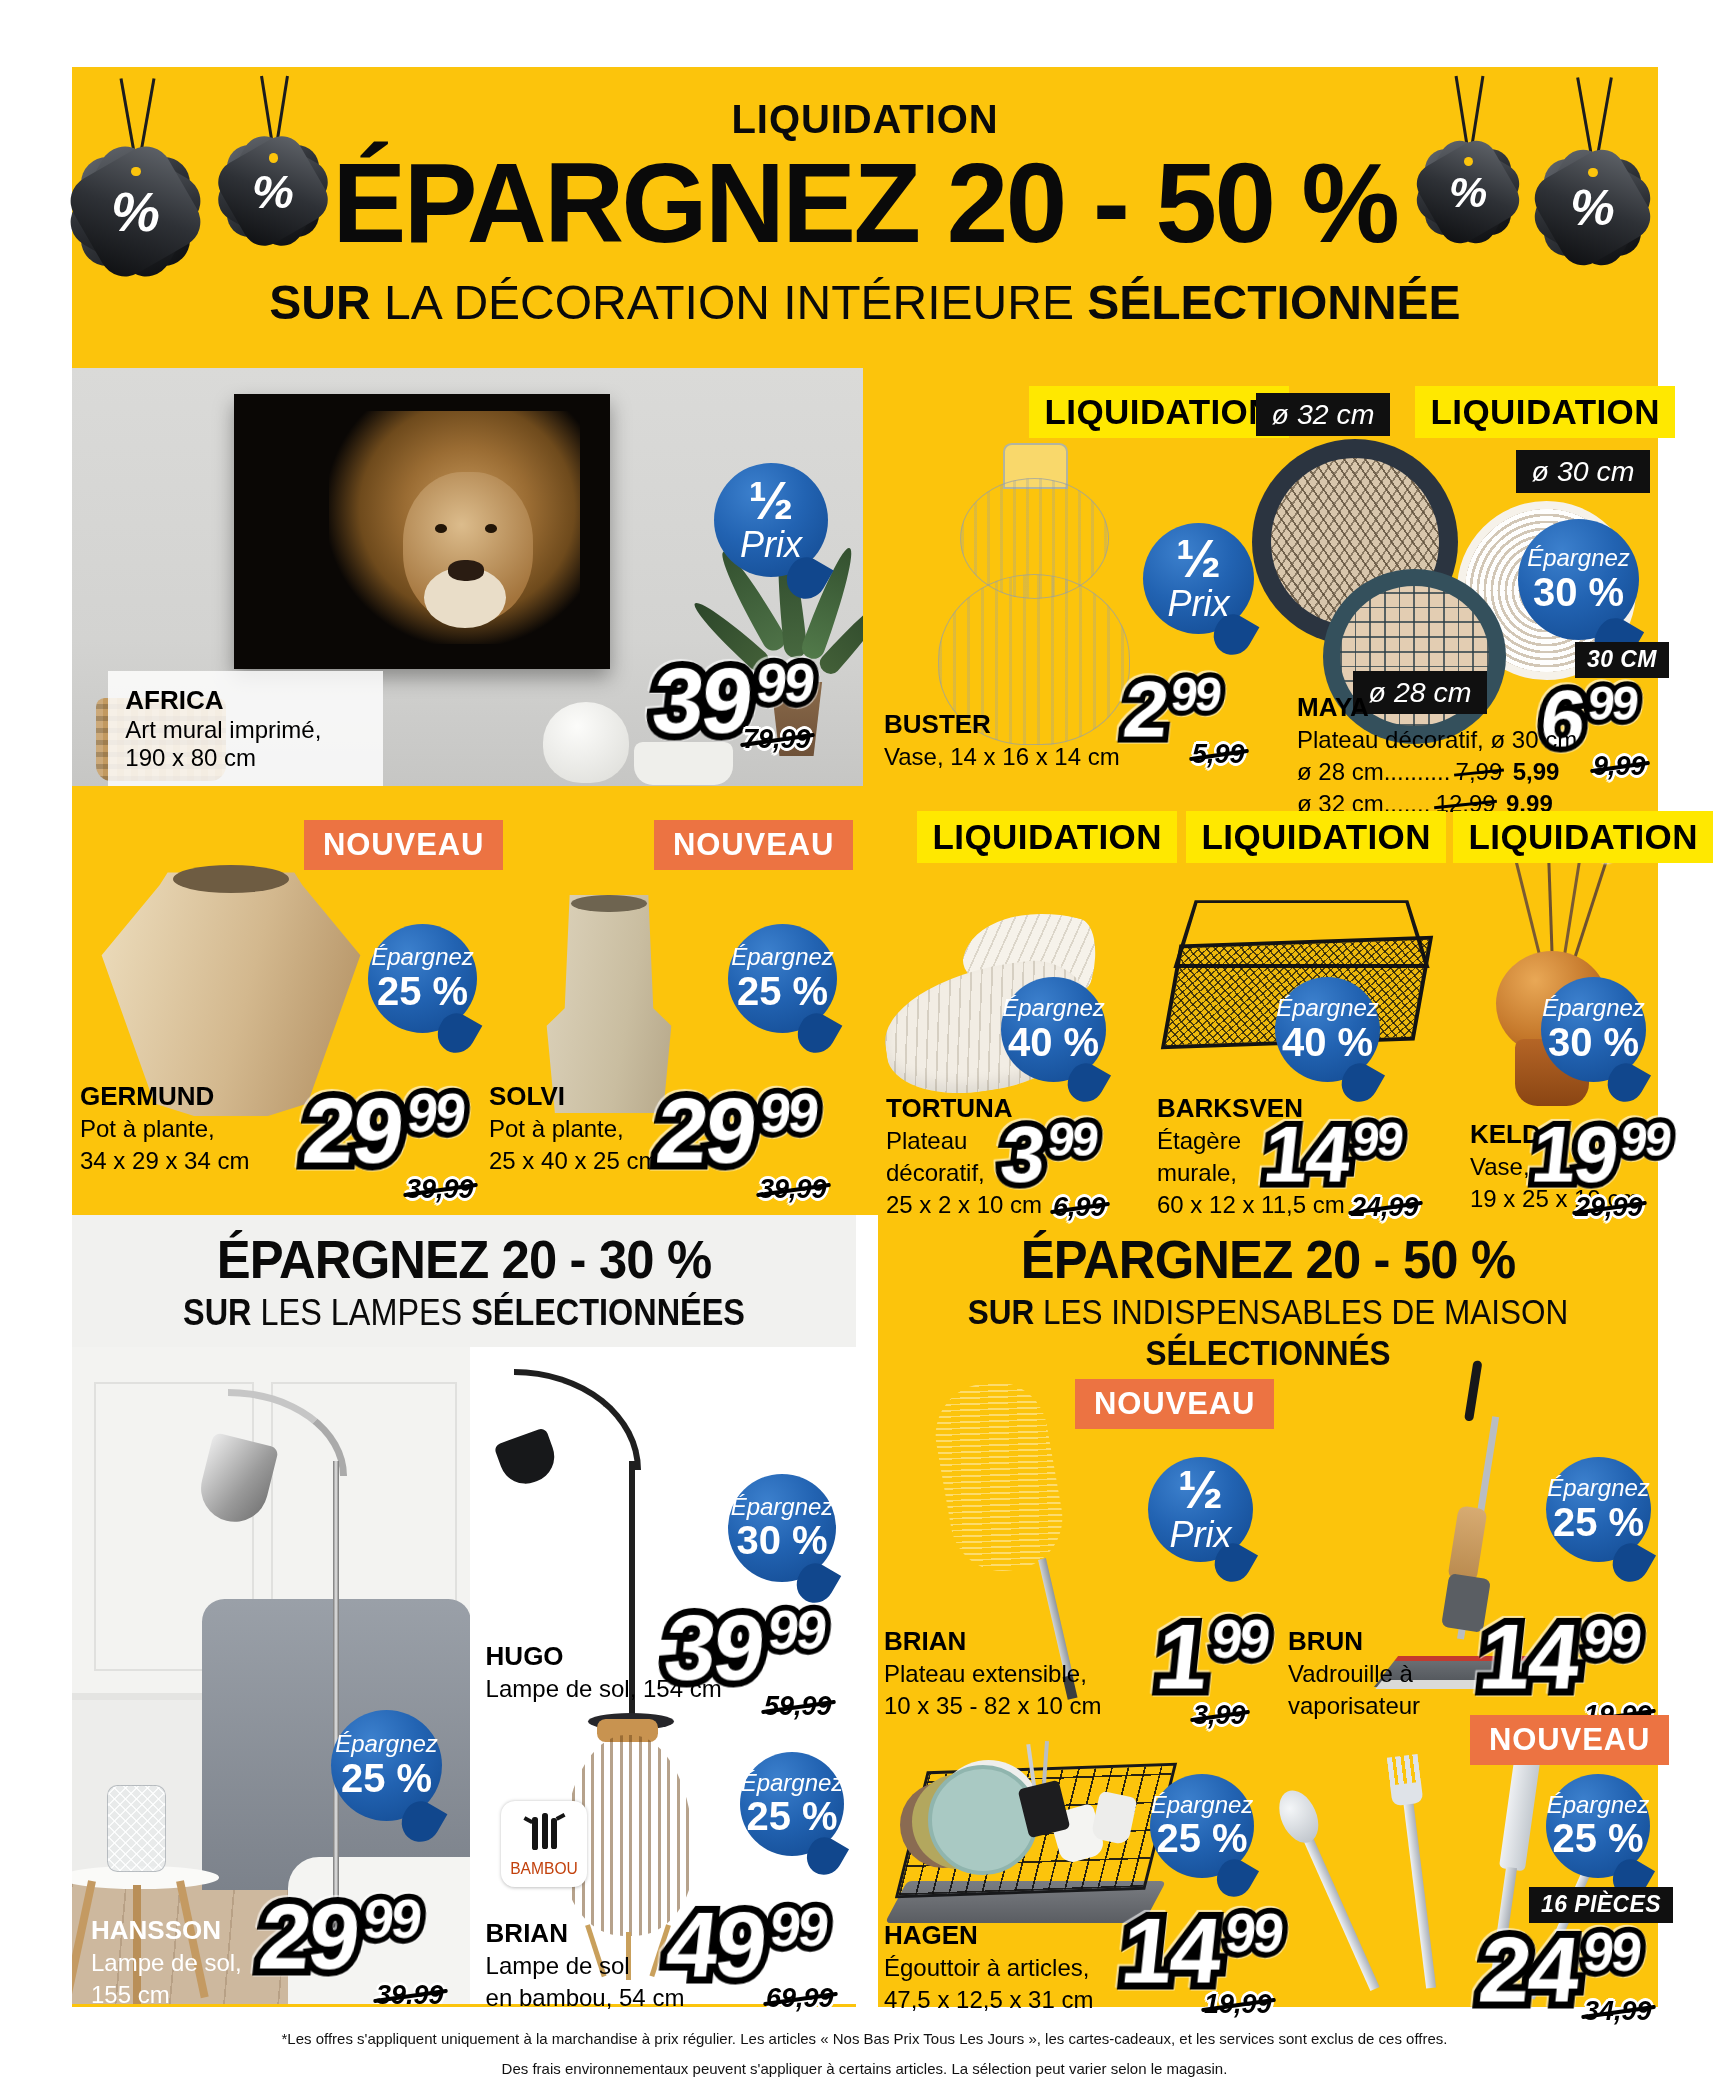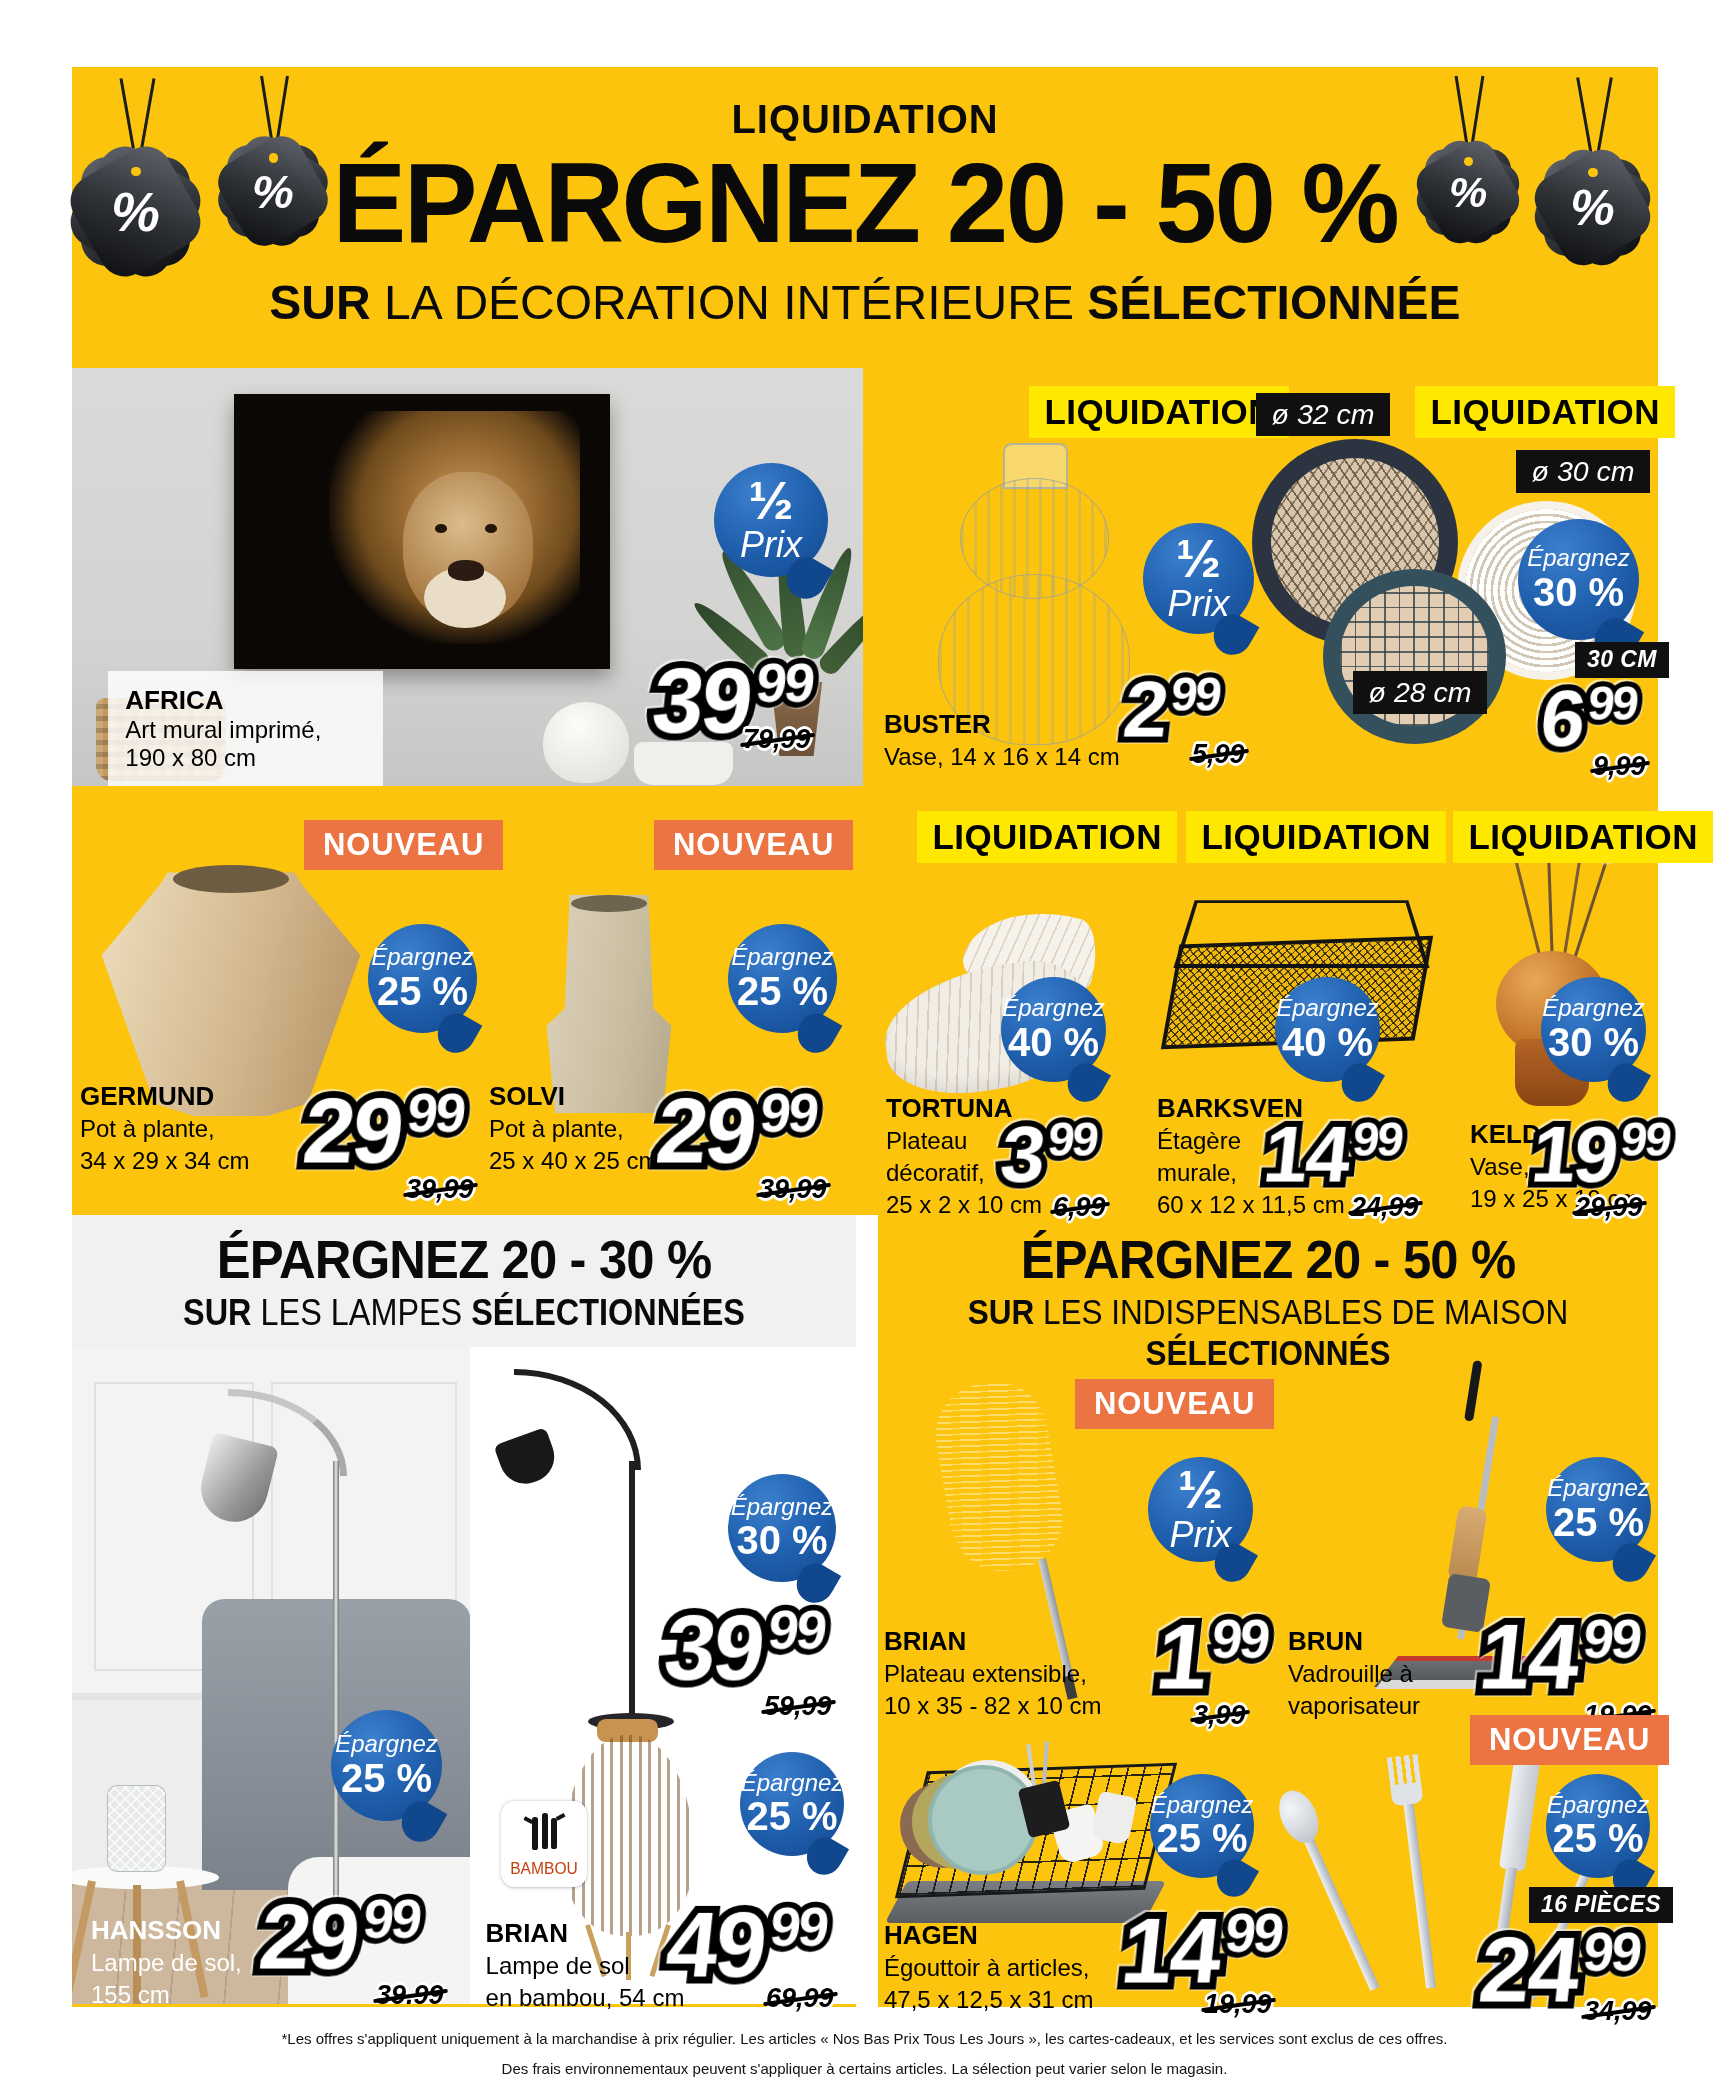--- a/index.html
+++ b/index.html
@@ -195,20 +195,26 @@
 
   <div class="plabel" style="left:884px;top:707px">
     <div class="pname">BUSTER</div>
     <div class="pdesc">Vase, 14 x 16 x 14 cm</div>
   </div>
   <div class="price pr-md" style="left:1124px;top:664px">
     <span class="pi" data-text="2">2</span><span class="pc" data-text="99">99</span>
   </div>
   <div class="old halo" style="left:1192px;top:739px">5,99</div>
 
+  <div class="plabel" style="left:1297px;top:690px">
+    <div class="pname">MAYA</div>
+    <div class="pdesc">Plateau décoratif, ø 30 cm</div>
+    <div class="mrow"><span>ø 28 cm</span><span>..........</span><span class="mold">7,99</span><span class="mnew">5,99</span></div>
+    <div class="mrow"><span>ø 32 cm</span><span>.......</span><span class="mold">12,99</span><span class="mnew">9,99</span></div>
+  </div>
   <div class="badge b-mini" style="left:1575px;top:642px">30 CM</div>
   <div class="price pr-md" style="left:1541px;top:673px">
     <span class="pi" data-text="6">6</span><span class="pc" data-text="99">99</span>
   </div>
   <div class="old halo" style="left:1593px;top:751px">9,99</div>
 
   <div class="badge b-new" style="left:304px;top:820px">NOUVEAU</div>
   <div class="badge b-new" style="left:654px;top:820px">NOUVEAU</div>
 
   <div style="position:absolute;left:99px;top:865px;width:264px;height:251px">
@@ -364,20 +370,24 @@
       <i class="abs" style="left:83px;top:344px;width:86px;height:17.3px;border-radius:50%;background:#26262a"></i>
     </div>
     <div class="bubble" style="left:258px;top:127px;width:108px;height:108px">
       <span class="bt">Épargnez</span>
         <span class="bb">30 %</span>
     </div>
     <div class="price pr-lg" style="left:195px;top:249px">
       <span class="pi" data-text="39">39</span><span class="pc" data-text="99">99</span>
     </div>
     <div class="old halo" style="left:294px;top:344px">59,99</div>
+    <div class="plabel" style="left:15.6px;top:292px">
+      <div class="pname">HUGO</div>
+      <div class="pdesc">Lampe de sol, 154 cm</div>
+    </div>
 
     <div style="position:absolute;left:91px;top:372px;width:164px;height:259px">
       <i class="abs" style="left:36px;top:0;width:61px;height:22.5px;border-radius:8.6px;background:#c89350"></i>
       <i class="abs" style="left:1.7px;top:15.6px;width:131px;height:201px;border-radius:48% 48% 46% 46%/60% 60% 38% 38%;background:radial-gradient(circle at 50% 45%,#f6d694 0%,#e0ab5e 48%,#c98f45 78%,#b57c38);background-image:repeating-linear-gradient(90deg,rgba(110,70,25,.5) 0 2.6px,transparent 2.6px 9.5px)"></i>
       <i class="abs" style="left:24px;top:206px;width:5.2px;height:54px;background:#c9a05c;transform:rotate(-18deg);transform-origin:top"></i>
       <i class="abs" style="left:65px;top:213px;width:5.2px;height:48px;background:#c9a05c"></i>
       <i class="abs" style="left:105px;top:206px;width:5.2px;height:54px;background:#c9a05c;transform:rotate(18deg);transform-origin:top"></i>
     </div>
     <div style="position:absolute;left:31px;top:454px;width:86px;height:86px;background:#fff;border-radius:14px;box-shadow:0 0.9px 3.5px rgba(0,0,0,.25);text-align:center;z-index:6">
       <span style="position:absolute;left:26px;top:12px;width:35px;height:38px">

